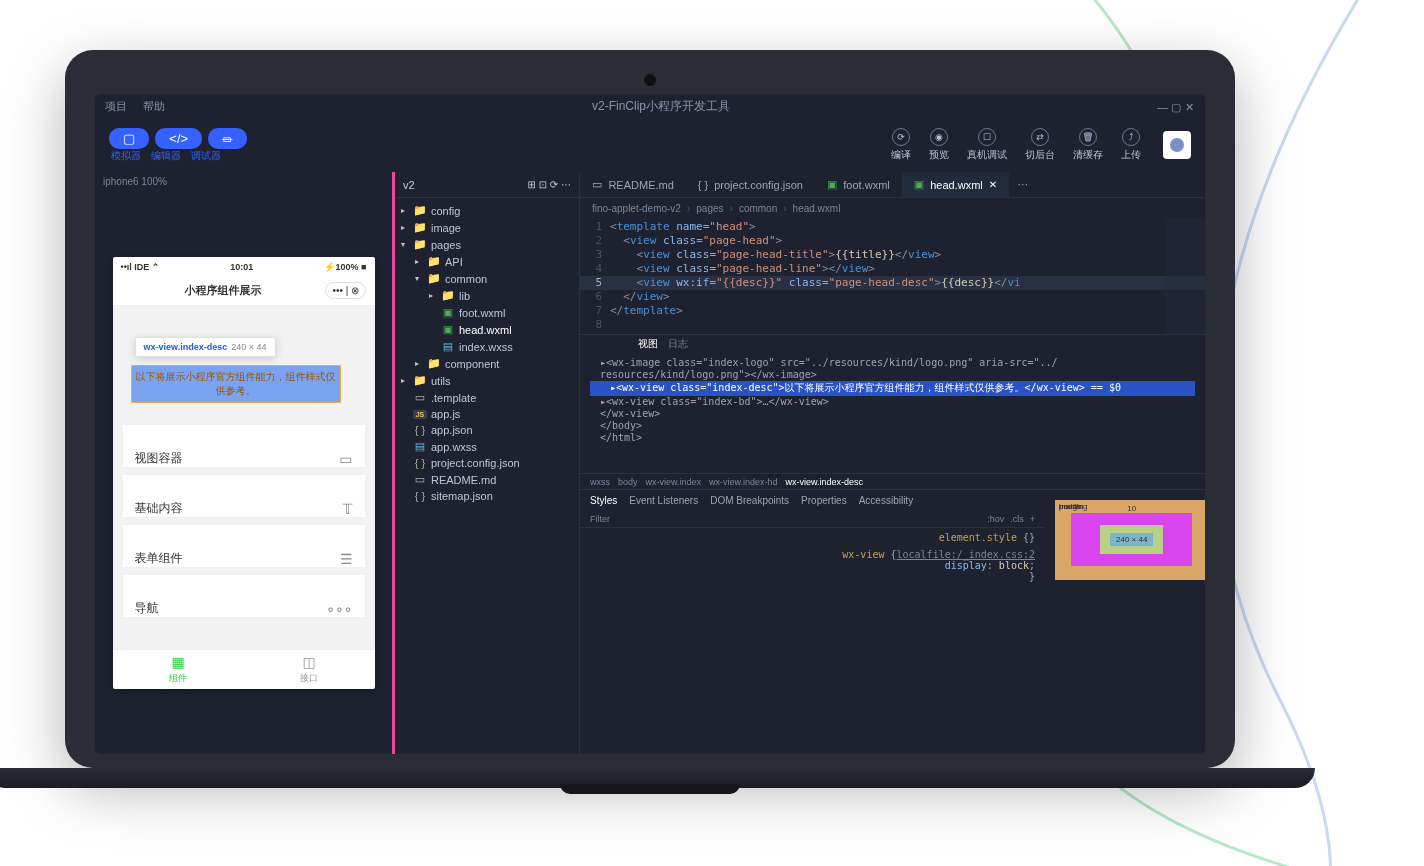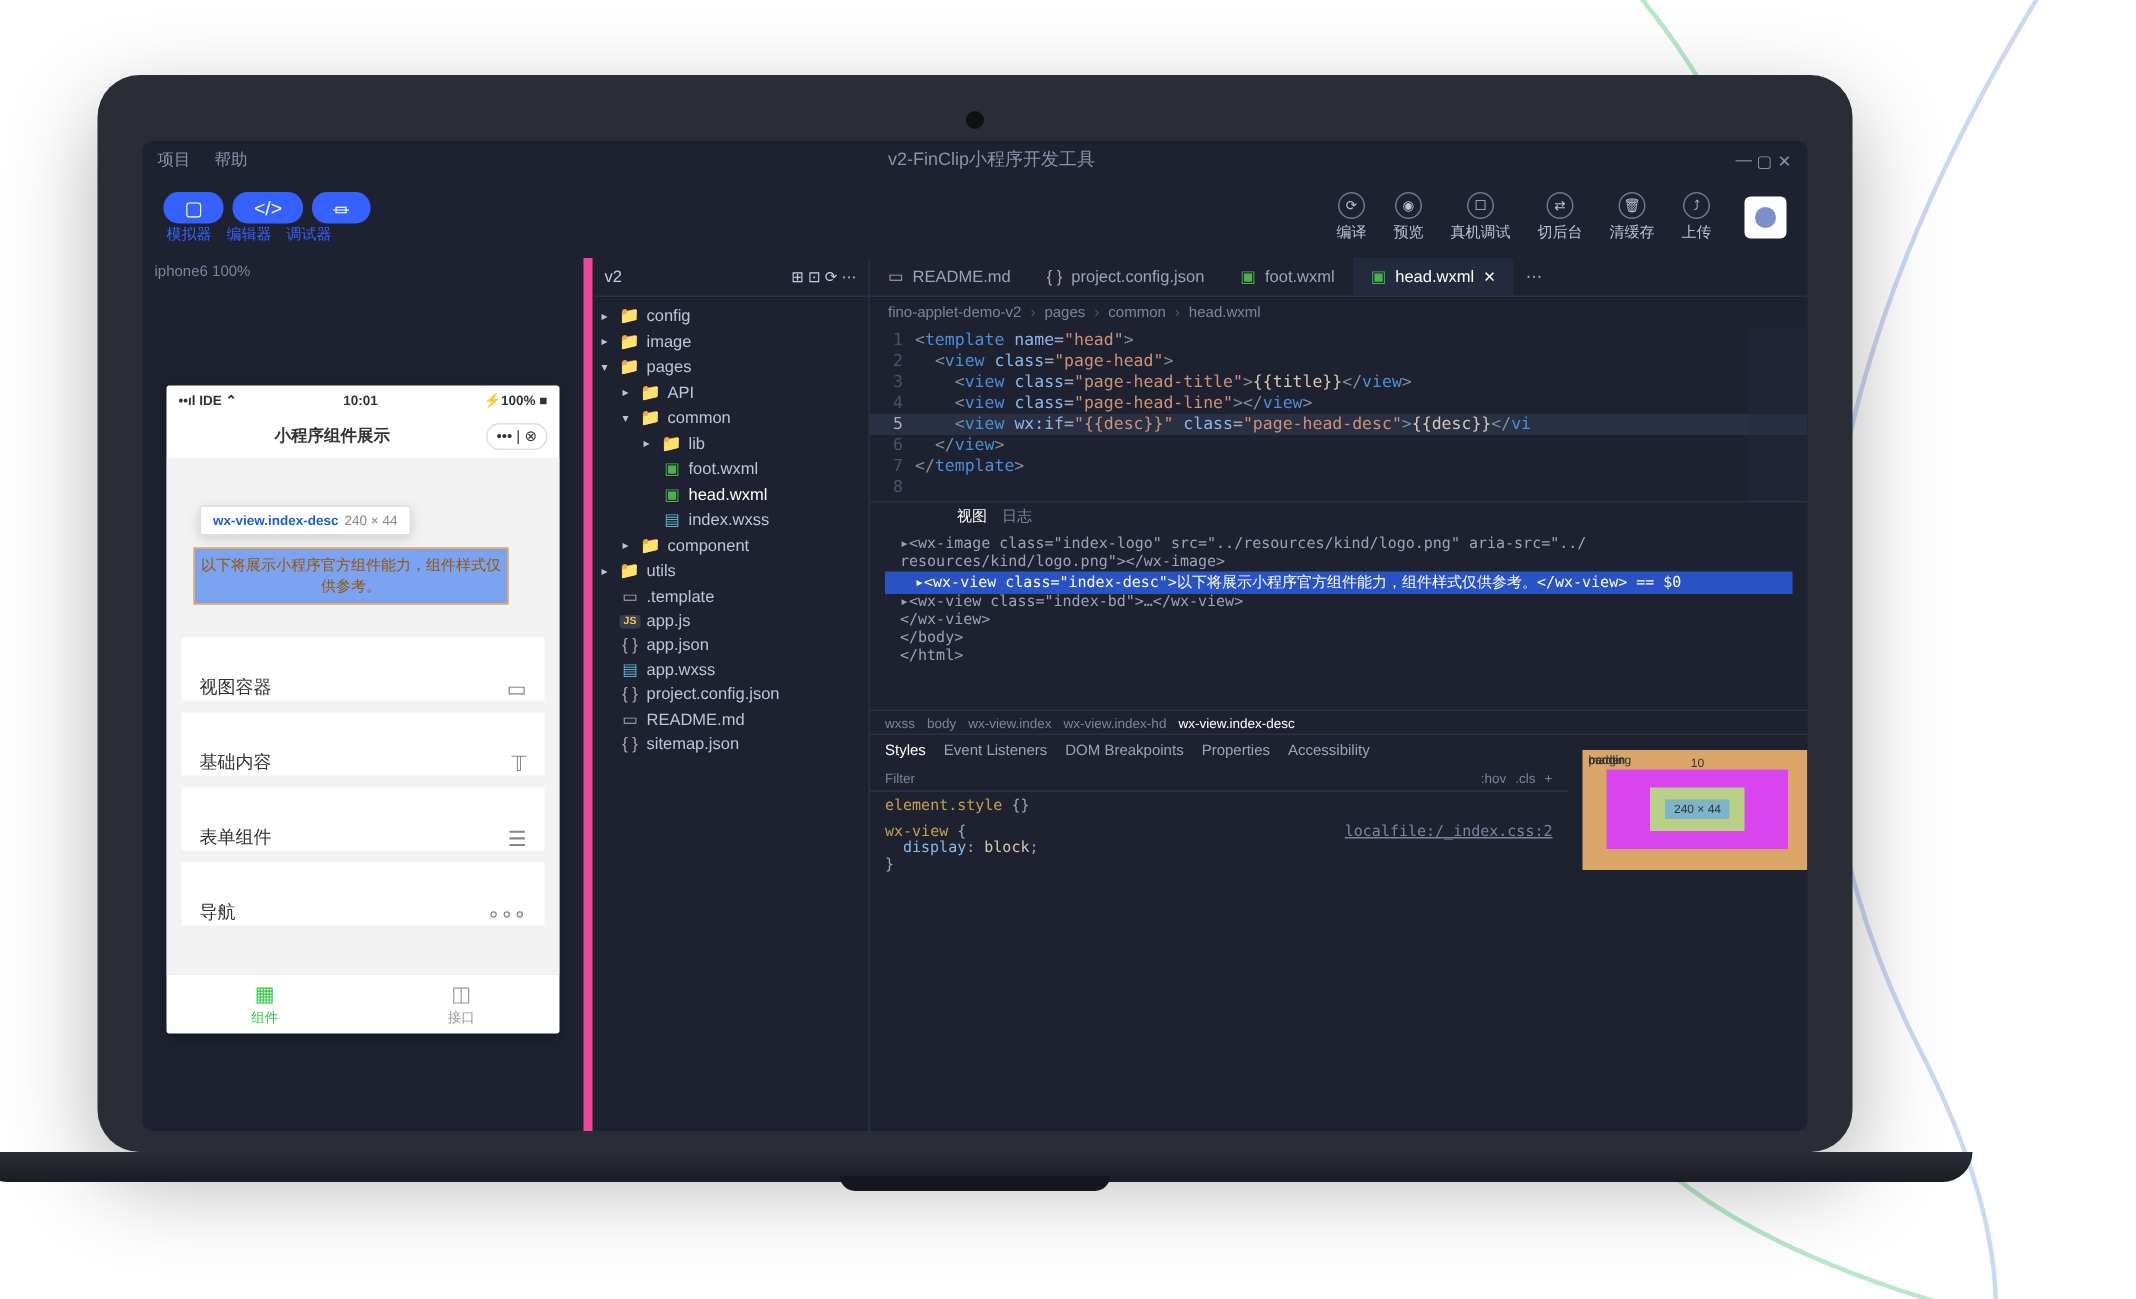--- a/index.html
+++ b/index.html
@@ -26,21 +26,21 @@
 .mode-labels span { color: #3461ff; font-size: 10px; }
 .toolbar .spacer { flex: 1; }
 .action-btns { display: flex; gap: 18px; }
 .action-btn { display: flex; flex-direction: column; align-items: center; gap: 2px; font-size: 10px; color: #b8c1d9; cursor: pointer; }
 .action-btn .circ { width: 18px; height: 18px; border: 1px solid #6b7694; border-radius: 50%; display: flex; align-items: center; justify-content: center; font-size: 9px; }
 .avatar { width: 28px; height: 28px; background: #fff; border-radius: 4px; margin-left: 16px; display: flex; align-items: center; justify-content: center; }
 .avatar-inner { width: 14px; height: 14px; background: #7b8fc9; border-radius: 50%; }
 
 .main { flex: 1; display: flex; overflow: hidden; }
 
-.sim-panel { width: 300px; display: flex; flex-direction: column; border-right: 6px solid #ec4899; }
+.sim-panel { width: 300px; display: flex; flex-direction: column; border-right: 3px solid #ec4899; }
 .sim-head { padding: 4px 8px; font-size: 10px; color: #7a849c; }
 .sim-view { flex: 1; display: flex; align-items: center; justify-content: center; padding: 20px 12px; }
 .phone { width: 262px; height: 432px; background: #fff; border-radius: 2px; color: #333; display: flex; flex-direction: column; overflow: hidden; box-shadow: 0 2px 8px rgba(0,0,0,.3); }
 .status-bar { height: 20px; display: flex; align-items: center; justify-content: space-between; padding: 0 8px; font-size: 9px; font-weight: 600; }
 .nav-bar { height: 28px; display: flex; align-items: center; justify-content: space-between; padding: 0 8px; font-size: 11px; }
 .nav-title { font-weight: 600; }
 .nav-capsule { border: 1px solid #ddd; border-radius: 12px; padding: 2px 6px; display: flex; gap: 6px; align-items: center; font-size: 10px; }
 .phone-body { flex: 1; background: #f2f2f2; padding: 10px; position: relative; }
 .tooltip { position: absolute; top: 32px; left: 22px; background: #fff; border: 1px solid #e0e0e0; border-radius: 2px; padding: 4px 8px; font-size: 9px; box-shadow: 0 2px 8px rgba(0,0,0,.15); z-index: 5; }
 .tooltip b { color: #2060d0; font-weight: 600; }
@@ -94,21 +94,21 @@
 .dev-tabs { height: 18px; display: flex; gap: 10px; padding: 0 10px; font-size: 10px; align-items: center; }
 .dev-tabs .t { color: #7a849c; }
 .dev-tabs .t.active { color: #fff; margin-left: 48px; }
 .dom-panel { height: 120px; overflow: hidden; font-family: Consolas, monospace; font-size: 10px; padding: 4px 10px; }
 .dom-line { padding: 0 0 1px 10px; color: #9aa3b8; }
 .dom-line.selected { background: #2952c5; color: #fff; padding-left: 20px; }
 .crumb-bar { height: 16px; display: flex; gap: 8px; padding: 0 10px; font-size: 9px; color: #7a849c; border-top: 1px solid #2a3044; align-items: center; }
 .crumb-bar .active { color: #fff; }
 
 .styles-panel { height: 156px; display: flex; border-top: 1px solid #2a3044; }
-.styles-left { flex: 1; display: flex; flex-direction: column; }
+.styles-left { flex: 1; display: flex; flex-direction: column; text-align: right; }
 .styles-tabs { height: 20px; display: flex; gap: 12px; padding: 0 10px; font-size: 10px; align-items: center; }
 .styles-tabs .st-tab.active { color: #fff; }
 .filter-row { height: 18px; display: flex; justify-content: space-between; padding: 0 10px; font-size: 9px; color: #7a849c; border-bottom: 1px solid #2a3044; align-items: center; }
 .filter-row .tools { display: flex; gap: 6px; }
 .css-body { flex: 1; padding: 4px 10px; font-family: Consolas, monospace; font-size: 10px; color: #9aa3b8; overflow: hidden; }
 .css-rule { margin-bottom: 6px; }
 .css-sel { color: #c5a04a; }
 .css-prop { padding-left: 12px; }
 .css-prop .pn { color: #8ab8ea; }
 .css-prop .pv { color: #d4c9b0; }

